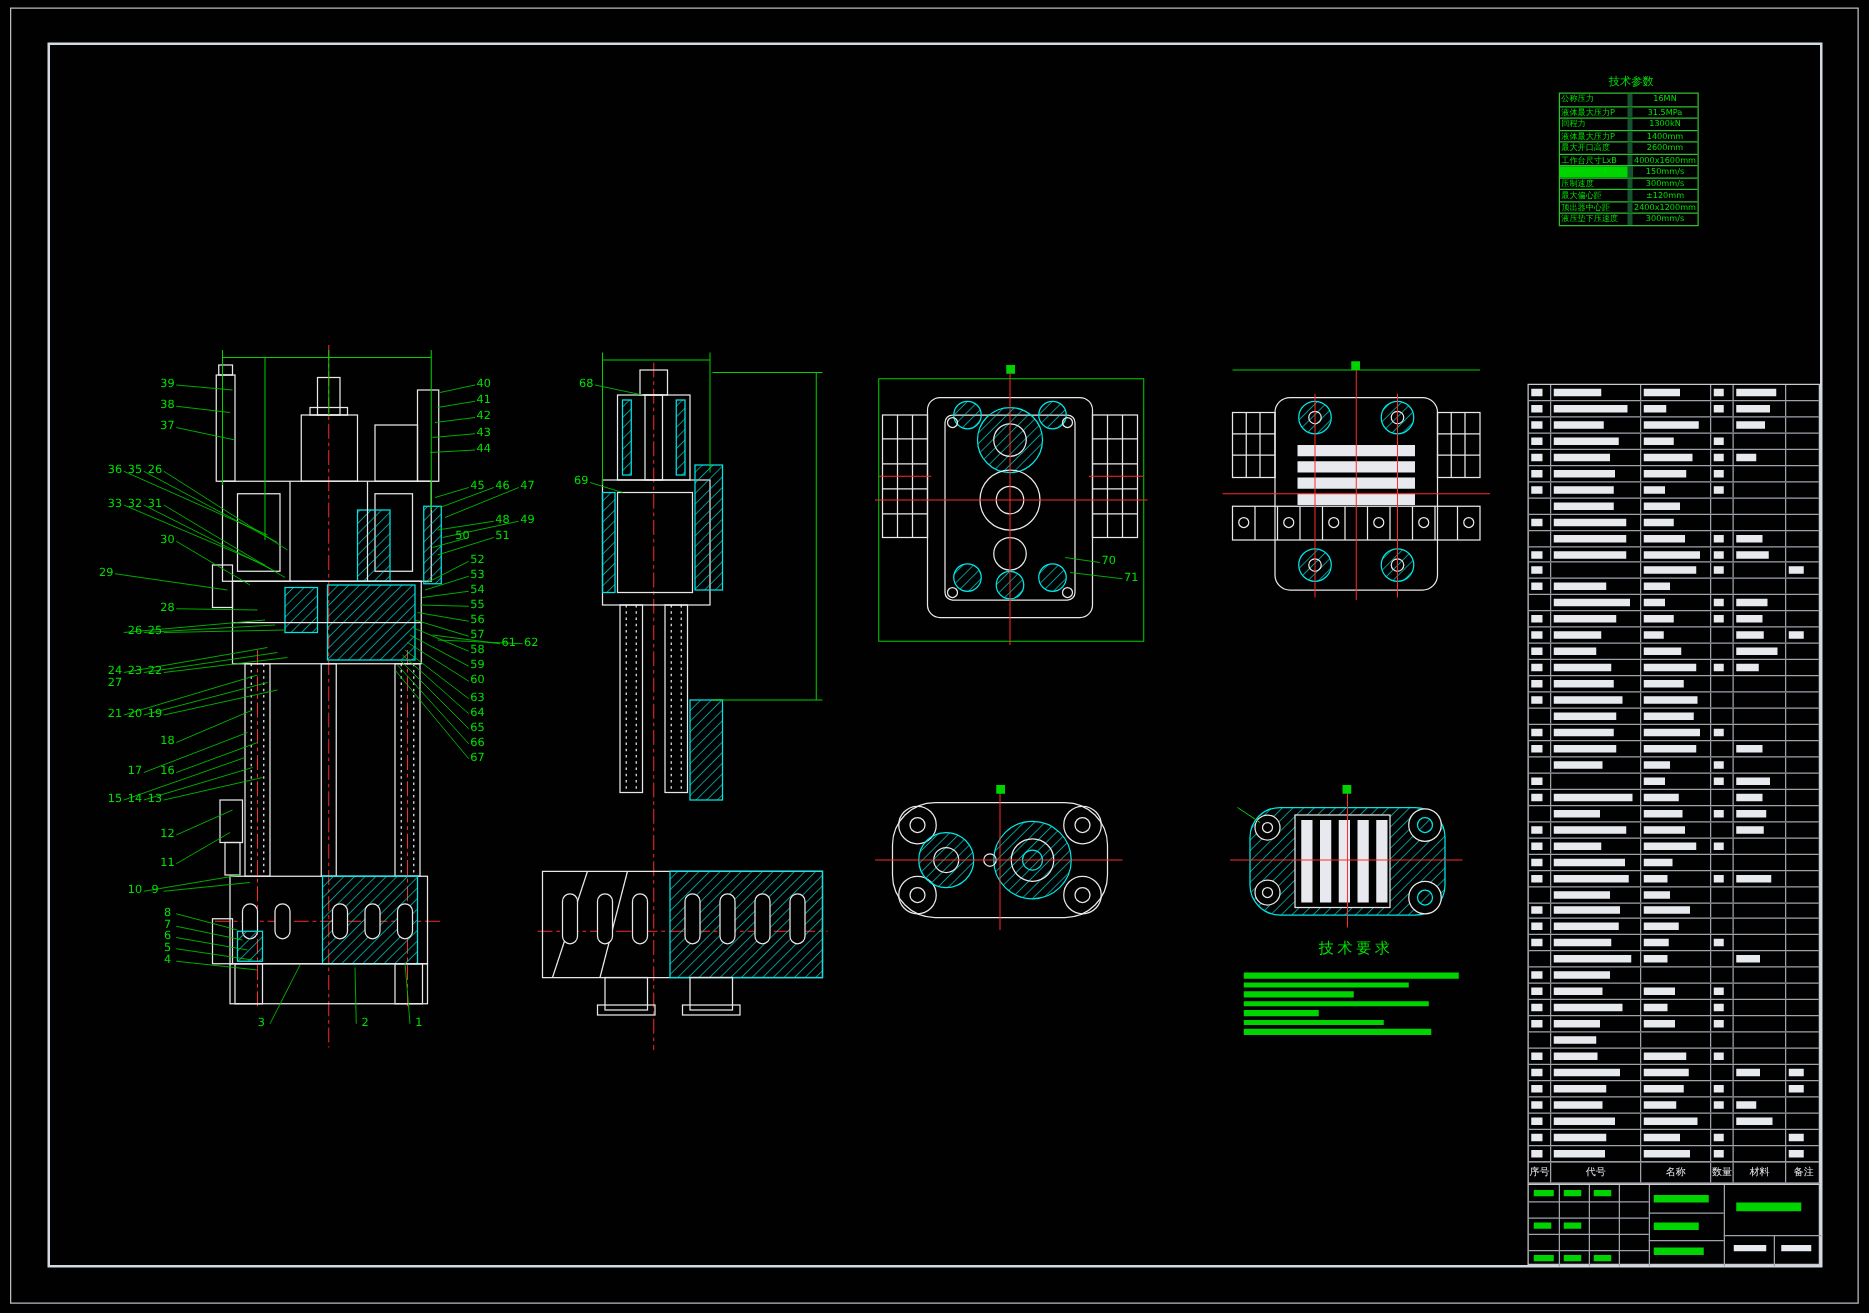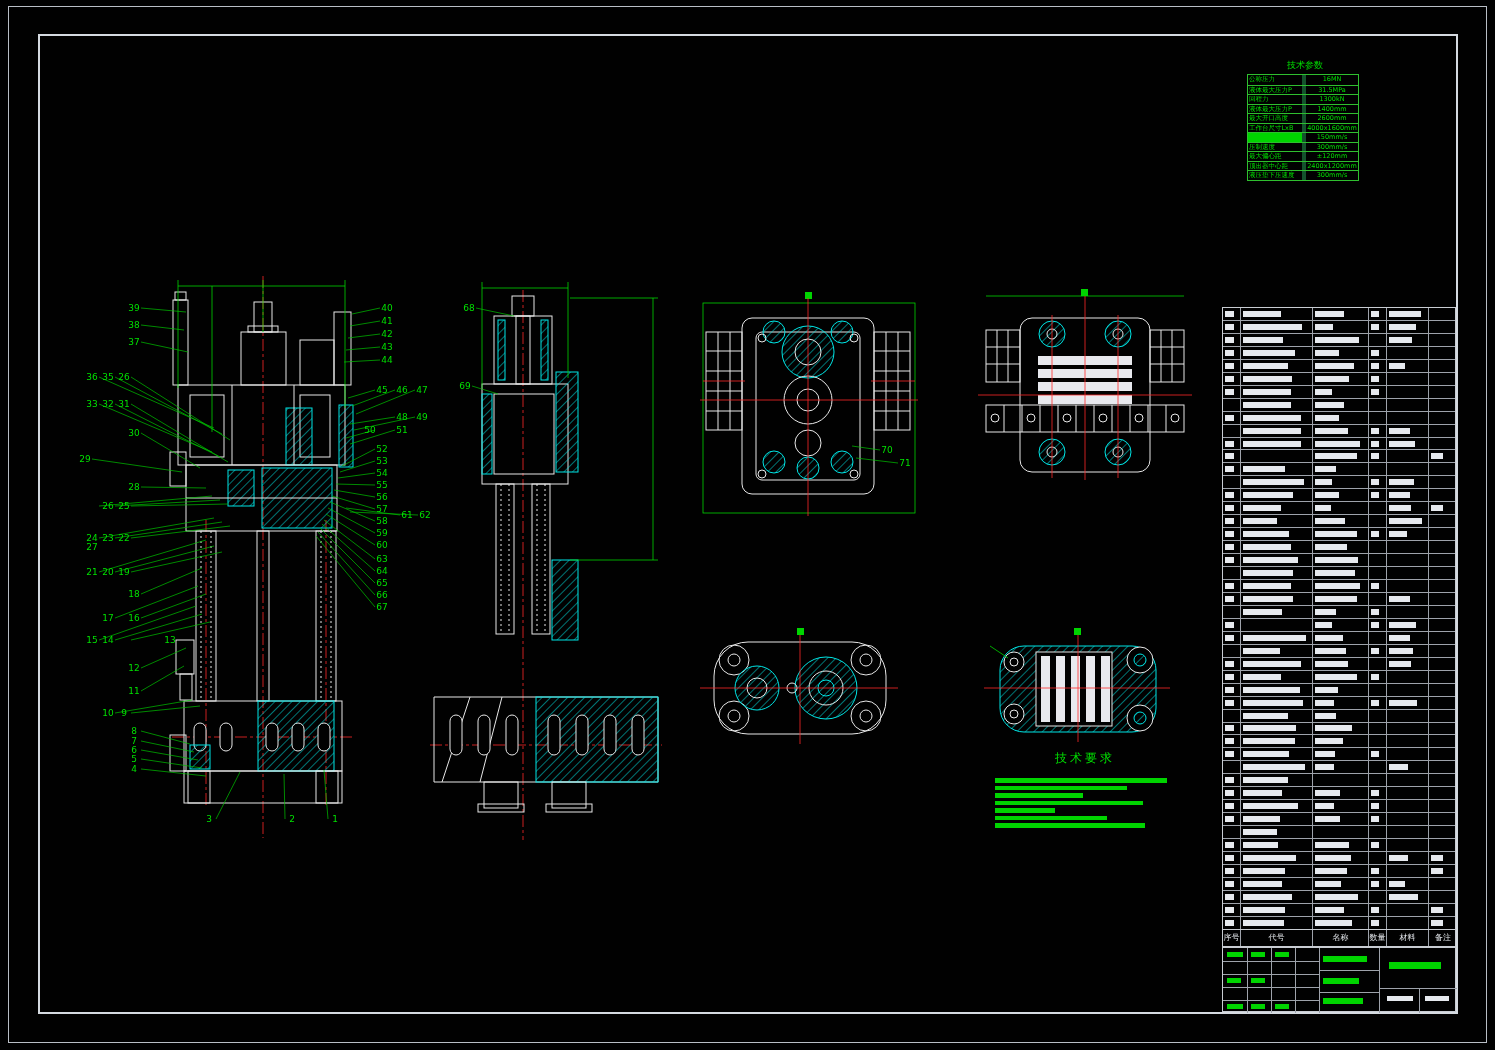--- a/index.html
+++ b/index.html
@@ -380,21 +380,21 @@
       <div class="callout" style="left: 108px; top: 538px;">23</div>
       <div class="callout" style="left: 124px; top: 538px;">22</div>
       <div class="callout" style="left: 92px; top: 572px;">21</div>
       <div class="callout" style="left: 108px; top: 572px;">20</div>
       <div class="callout" style="left: 124px; top: 572px;">19</div>
       <div class="callout" style="left: 134px; top: 594px;">18</div>
       <div class="callout" style="left: 108px; top: 618px;">17</div>
       <div class="callout" style="left: 134px; top: 618px;">16</div>
       <div class="callout" style="left: 92px; top: 640px;">15</div>
       <div class="callout" style="left: 108px; top: 640px;">14</div>
-      <div class="callout" style="left: 124px; top: 640px; margin-left: 46px;">13</div>
+      <div class="callout" style="left: 124px; top: 640px;">13</div>
       <div class="callout" style="left: 134px; top: 668px;">12</div>
       <div class="callout" style="left: 134px; top: 691px;">11</div>
       <div class="callout" style="left: 108px; top: 713px;">10</div>
       <div class="callout" style="left: 124px; top: 713px;">9</div>
       <div class="callout" style="left: 134px; top: 731px;">8</div>
       <div class="callout" style="left: 134px; top: 741px;">7</div>
       <div class="callout" style="left: 134px; top: 750px;">6</div>
       <div class="callout" style="left: 134px; top: 759px;">5</div>
       <div class="callout" style="left: 134px; top: 769px;">4</div>
       <div class="callout" style="left: 209px; top: 819px;">3</div>

